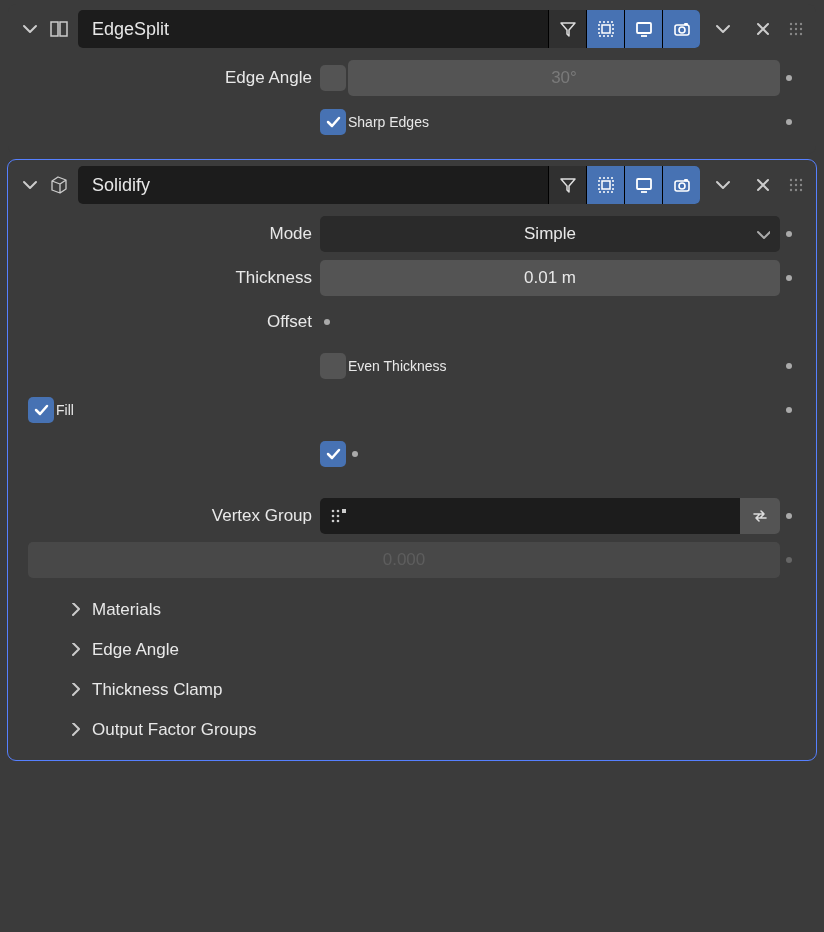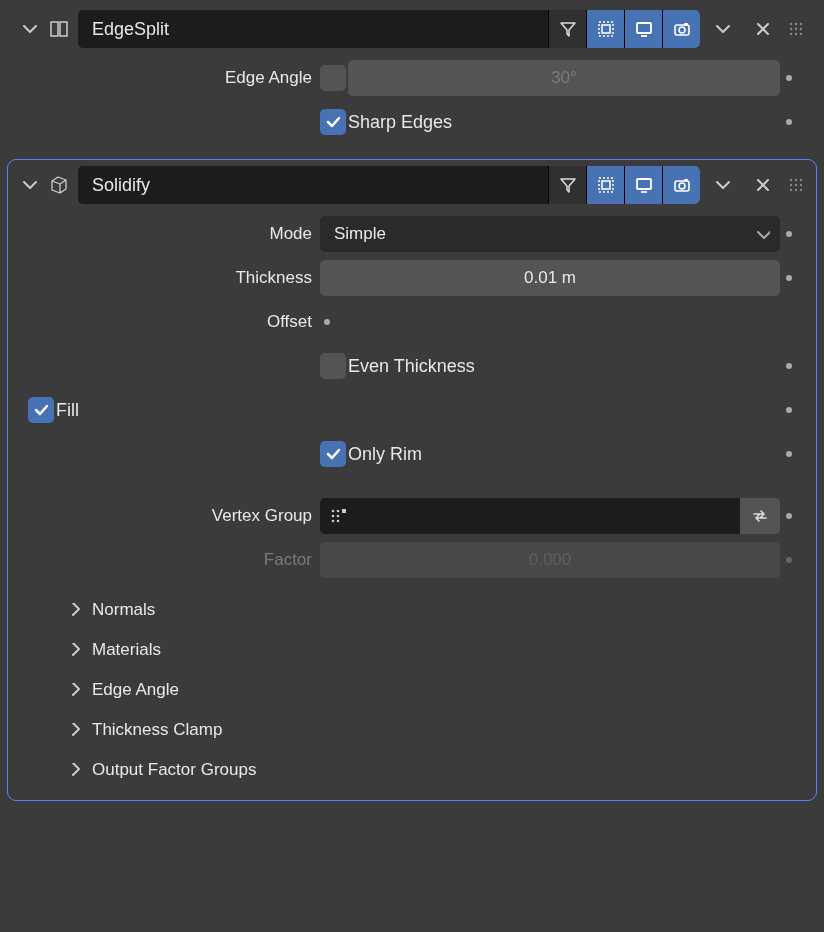--- a/index.html
+++ b/index.html
@@ -22,31 +22,31 @@
   .panel{background:var(--panel);border-radius:8px;margin:4px 8px 6px 8px;padding-bottom:8px;}
   .panel.selected{outline:1px solid var(--hilight);}
   .panel-header{display:flex;align-items:center;gap:6px;padding:6px 10px 6px 12px;}
   .panel-body{padding:2px 20px 2px 20px;}
   .row{display:flex;align-items:center;min-height:44px;gap:2px;}
   .label{width:290px;text-align:right;color:var(--text);font-size:17px;padding-right:6px;}
   .label.dim{color:var(--text-dimmer);}
   .numfield,.dropdown{background:var(--field);border:none;border-radius:5px;height:36px;display:flex;align-items:center;justify-content:center;color:var(--text);font-size:17px;flex:1;position:relative;}
   .numfield.dim{color:var(--text-dimmer);}
   .numfield.disabled{opacity:.55;}
-  .dropdown{justify-content:flex-start;padding:0 14px;}
+  .dropdown{justify-content:center;padding:0 14px;}
   .dropdown .chev{position:absolute;right:10px;}
   .namebox{background:var(--field-dark);border-radius:5px;height:38px;display:flex;align-items:center;padding:0 0 0 14px;color:var(--text);font-size:18px;flex:1;min-width:0;}
   .namebox .toggles{margin-left:auto;display:flex;height:100%;}
   .tgl{width:38px;height:100%;display:flex;align-items:center;justify-content:center;border-left:1px solid #000;}
   .tgl:first-child{border-left:1px solid #000;}
   .tgl.on{background:var(--accent);}
   .tgl.off{background:#303030;}
   .checkbox{width:26px;height:26px;border-radius:5px;background:var(--field);display:flex;align-items:center;justify-content:center;flex:0 0 auto;}
   .checkbox.checked{background:var(--accent);}
-  .check-label{font-size:18px;color:var(--text);}
+  .check-label{font-size:14px;color:var(--text);}
   .pin{width:14px;display:flex;justify-content:center;color:var(--text-dim);}
   .dot{width:6px;height:6px;border-radius:50%;background:#aaa;}
   .dot.dim{background:#666;}
   .collapse-chev{width:20px;display:flex;justify-content:center;}
   .mod-icon{width:26px;display:flex;justify-content:center;}
   .hdr-btn{width:34px;height:34px;display:flex;align-items:center;justify-content:center;border-radius:5px;}
   .drag{width:20px;display:flex;justify-content:center;color:#888;margin-left:auto;}
   .subpanel{display:flex;align-items:center;gap:10px;padding:10px 0 10px 40px;font-size:17px;}
   .chev-r svg{transform:rotate(-90deg);}
   .vgroup{display:flex;flex:1;gap:0;}
@@ -305,21 +305,20 @@
         </span>
     </div>
 
     <div class="row">
       <div class="label"></div>
       <div class="checkbox checked">
           <svg width="16" height="16">
             <use href="#i-check"></use>
           </svg>
         </div>
-      <div class="check-label" style="flex:1">Only Rim</div>
       <span class="pin">
           <span class="dot"></span>
         </span>
     </div>
 
     <div style="height:18px"></div>
 
     <div class="row">
       <div class="label">Vertex Group</div>
       <div class="vgroup">
@@ -334,65 +333,56 @@
               <use href="#i-swap"></use>
             </svg>
           </div>
       </div>
       <span class="pin">
           <span class="dot"></span>
         </span>
     </div>
 
     <div class="row">
-      <div class="label dim">Factor</div>
       <div class="numfield dim disabled">
           <span>0.000</span>
         </div>
       <span class="pin">
           <span class="dot dim"></span>
         </span>
     </div>
 
     <div style="height:8px"></div>
 
     <div class="subpanel">
       <span class="chev-r">
           <svg width="14" height="14" color="#ccc">
             <use href="#i-chev-down"></use>
           </svg>
         </span>
-      <span>Normals</span>
+      <span>Materials</span>
     </div>
     <div class="subpanel">
       <span class="chev-r">
           <svg width="14" height="14" color="#ccc">
             <use href="#i-chev-down"></use>
           </svg>
         </span>
-      <span>Materials</span>
+      <span>Edge Angle</span>
     </div>
     <div class="subpanel">
       <span class="chev-r">
           <svg width="14" height="14" color="#ccc">
             <use href="#i-chev-down"></use>
           </svg>
         </span>
-      <span>Edge Angle</span>
+      <span>Thickness Clamp</span>
     </div>
     <div class="subpanel">
       <span class="chev-r">
           <svg width="14" height="14" color="#ccc">
             <use href="#i-chev-down"></use>
           </svg>
         </span>
-      <span>Thickness Clamp</span>
-    </div>
-    <div class="subpanel">
-      <span class="chev-r">
-          <svg width="14" height="14" color="#ccc">
-            <use href="#i-chev-down"></use>
-          </svg>
-        </span>
       <span>Output Factor Groups</span>
     </div>
   </div>
 </div>
 
 </body></html>

